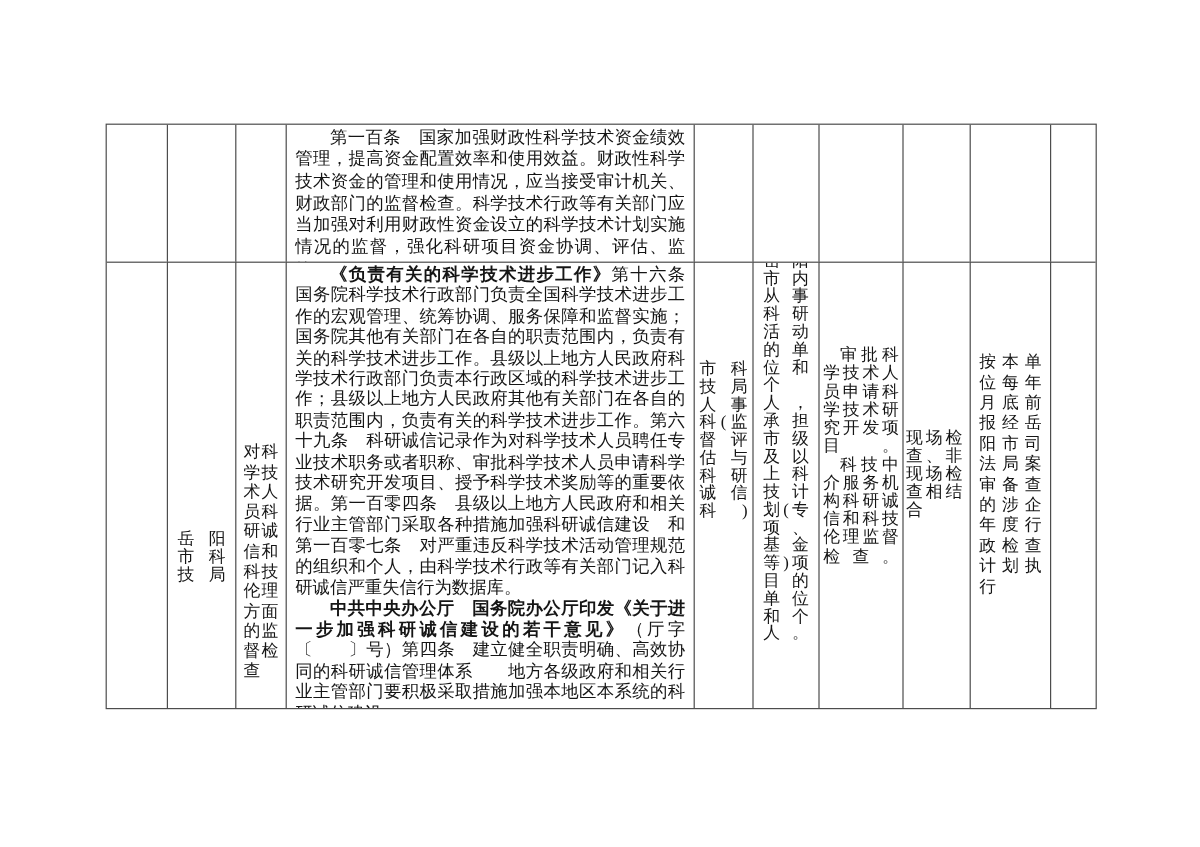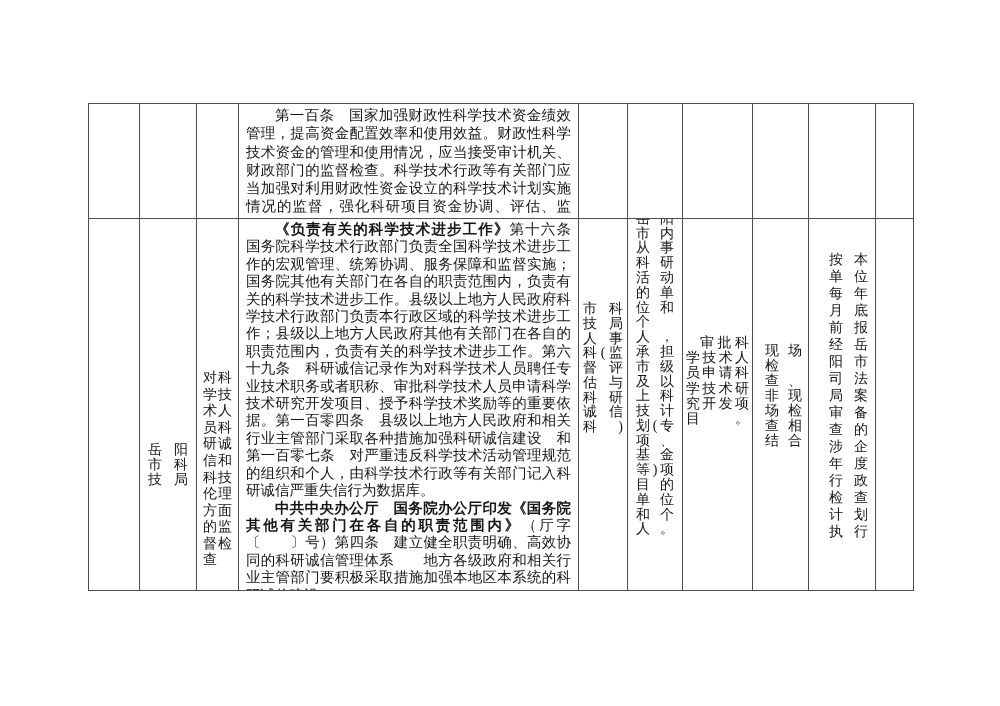--- a/index.html
+++ b/index.html
@@ -48,22 +48,22 @@
   }
   .basis.r0 p { line-height: 18.3px; }
   .basis b { font-weight: bold; }
   
   .item-name    { font-size: 14px; line-height: 16.6px; padding: 130px 6px 0 6px; }
   .agency       { font-size: 14px; line-height: 15px;   padding: 120px 8px 0 8px; }
   .department   { font-size: 14px; line-height: 14.8px; padding: 0 4px 72px 4px; }
   .targets      { font-size: 14px; line-height: 14.8px; padding: 0 8px 60px 8px; justify-content: center; }
   .contents     { font-size: 14px; line-height: 15.2px; padding: 0 3px 48px 3px; }
   .contents p   { text-indent: 1em; text-align: justify; text-align-last: justify; }
-  .method       { font-size: 14px; line-height: 15px;   padding: 0 6px 18px 12px; }
-  .frequency    { font-size: 14px; line-height: 17px;   padding: 0 7px 18px 20px; }
+  .method       { font-size: 14px; line-height: 15px;   padding: 0 6px 18px 2px; }
+  .frequency    { font-size: 14px; line-height: 17px;   padding: 0 7px 18px 7px; }
 </style>
 </head>
 <body>
 
 <div class="page">
   <div class="doc-table">
 
     <div class="cell c0 r0"></div>
     <div class="cell r0"></div>
     <div class="cell r0"></div>
@@ -82,33 +82,34 @@
     <div class="cell vcenter agency jd">
       <div>岳阳市科技局</div>
     </div>
 
     <div class="cell vcenter item-name jd">
       <div>对科学技术人员科研诚信和科技伦理方面的监督检查</div>
     </div>
 
     <div class="cell basis">
       <p><b>《负责有关的科学技术进步工作》</b><span>第十六条　国务院科学技术行政部门负责全国科学技术进步工作的宏观管理、统筹协调、服务保障和监督实施；国务院其他有关部门在各自的职责范围内，负责有关的科学技术进步工作。县级以上地方人民政府科学技术行政部门负责本行政区域的科学技术进步工作；县级以上地方人民政府其他有关部门在各自的职责范围内，负责有关的科学技术进步工作。第六十九条　科研诚信记录作为对科学技术人员聘任专业技术职务或者职称、审批科学技术人员申请科学技术研究开发项目、授予科学技术奖励等的重要依据。第一百零四条　县级以上地方人民政府和相关行业主管部门采取各种措施加强科研诚信建设　和第一百零七条　对严重违反科学技术活动管理规范的组织和个人，由科学技术行政等有关部门记入科研诚信严重失信行为数据库。</span></p>
-      <p><b>中共中央办公厅　国务院办公厅印发《国务院其他有关部门在各自的职责范围内》</b><span>（厅字〔　　〕号）第四条　建立健全职责明确、高效协同的科研诚信管理体系　　地方各级政府和相关行业主管部门要积极采取措施加强本地区本系统的科研诚信建设，</span></p>
+      <p><b>中共中央办公厅　国务院办公厅印发《关于进一步加强科研诚信建设的若干意见》</b><span>（厅字〔　　〕号）第四条　建立健全职责明确、高效协同的科研诚信管理体系　　地方各级政府和相关行业主管部门要积极采取措施加强本地区本系统的科研诚信建设，</span></p>
     </div>
 
     <div class="cell vcenter department jd">
       <div>市科技局人事科(监督评估与科研诚信科)</div>
     </div>
 
     <div class="cell vcenter targets jd">
       <div>岳阳市内从事科研活动的单位和个人，承担市级及以上科技计划(专项、基金等)项目的单位和个人。</div>
     </div>
 
     <div class="cell vcenter contents">
       <p>审批科学技术人员申请科学技术研究开发项目。</p>
+      <p>科技中介服务机构科研诚信和科技伦理监督检查。</p>
     </div>
 
     <div class="cell vcenter method jd">
       <div>现场检查、非现场检查相结合</div>
     </div>
 
     <div class="cell vcenter frequency jd">
       <div>按本单位每年　月底前报经岳阳市司法局案审备查的涉企年度行政检查计划执行</div>
     </div>
 

